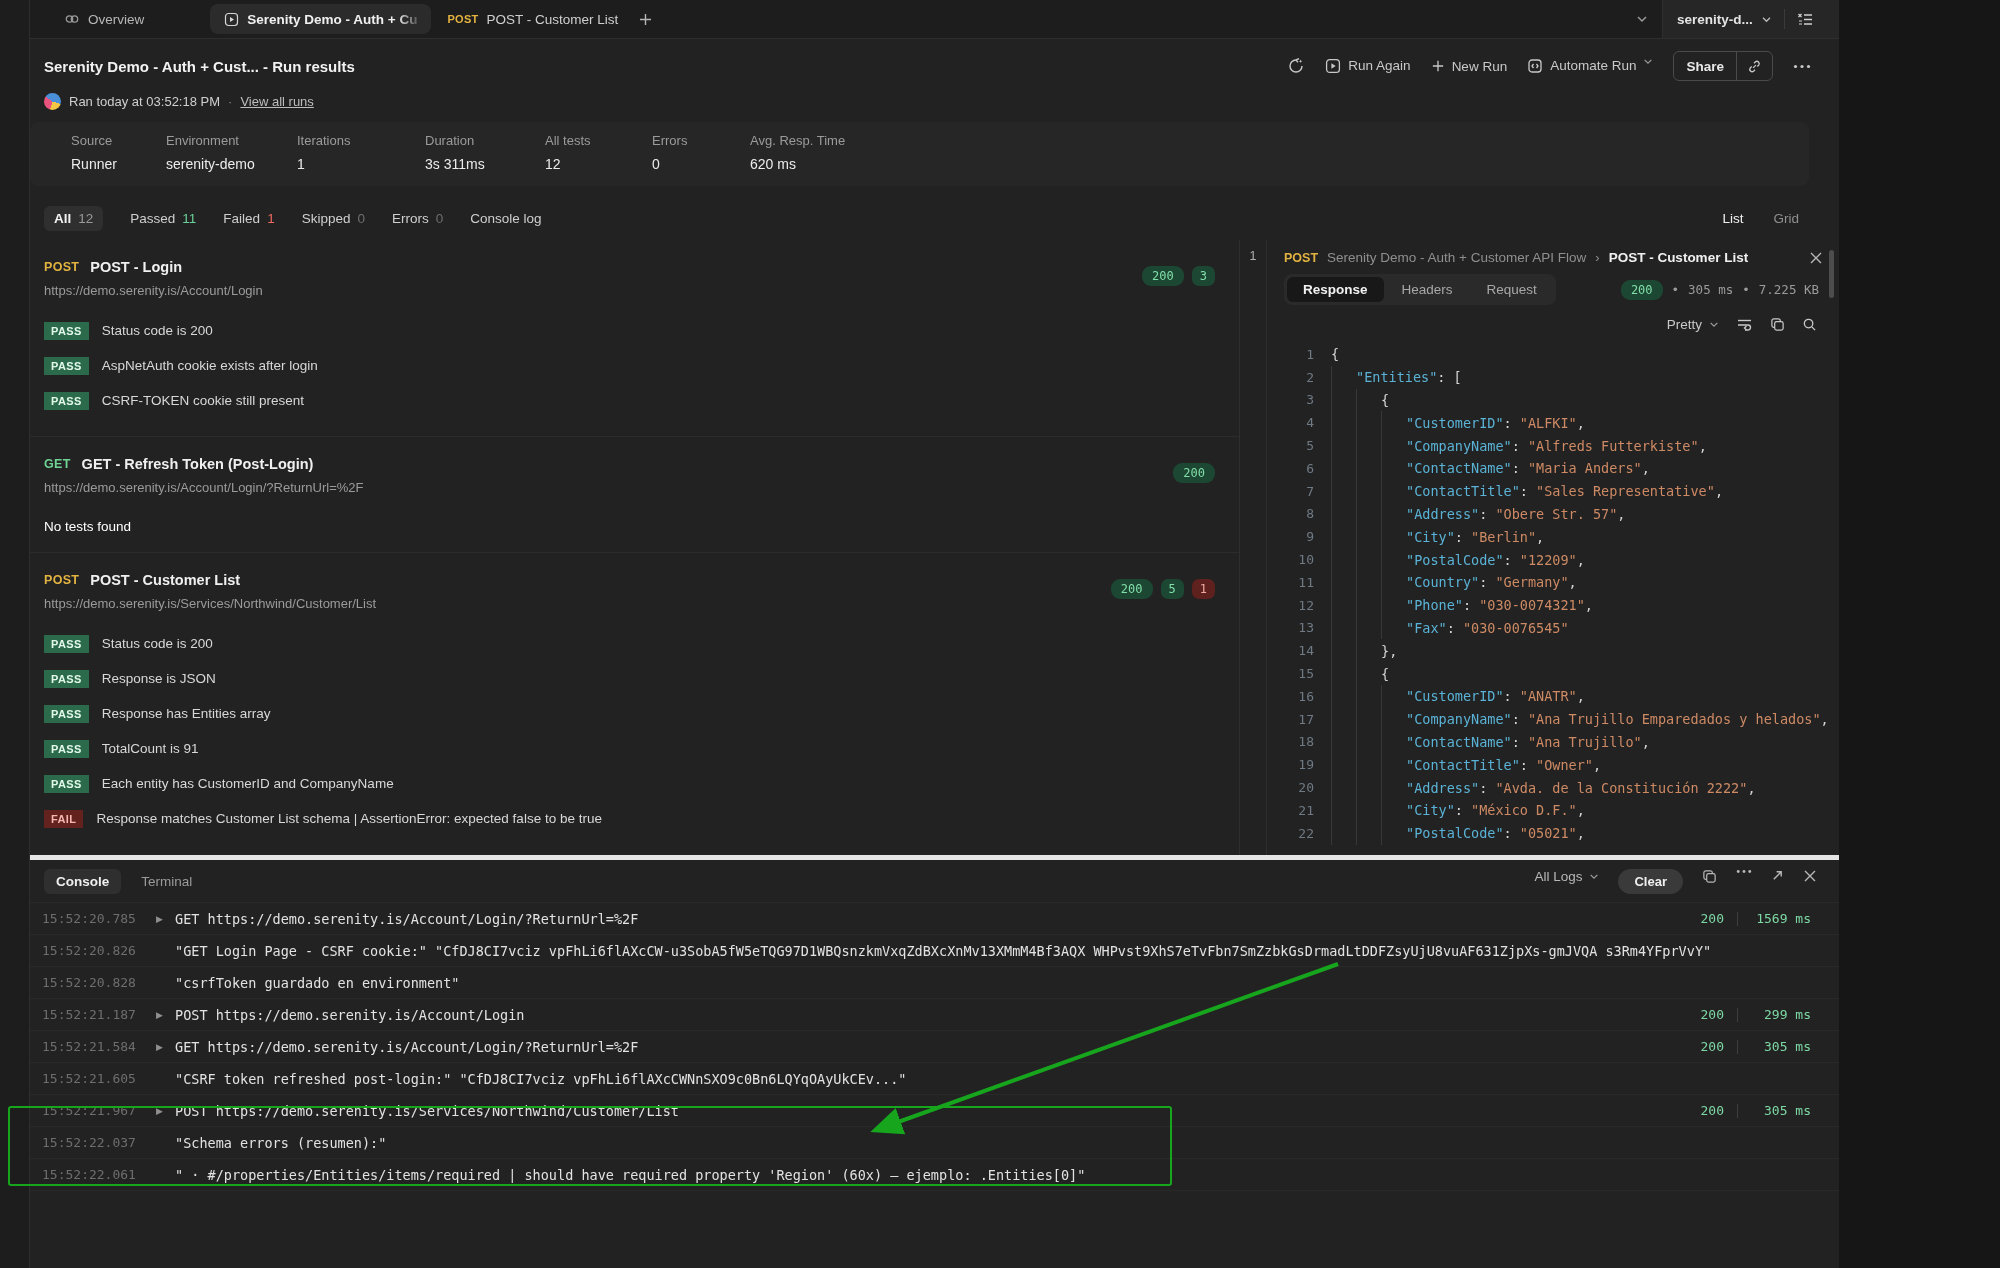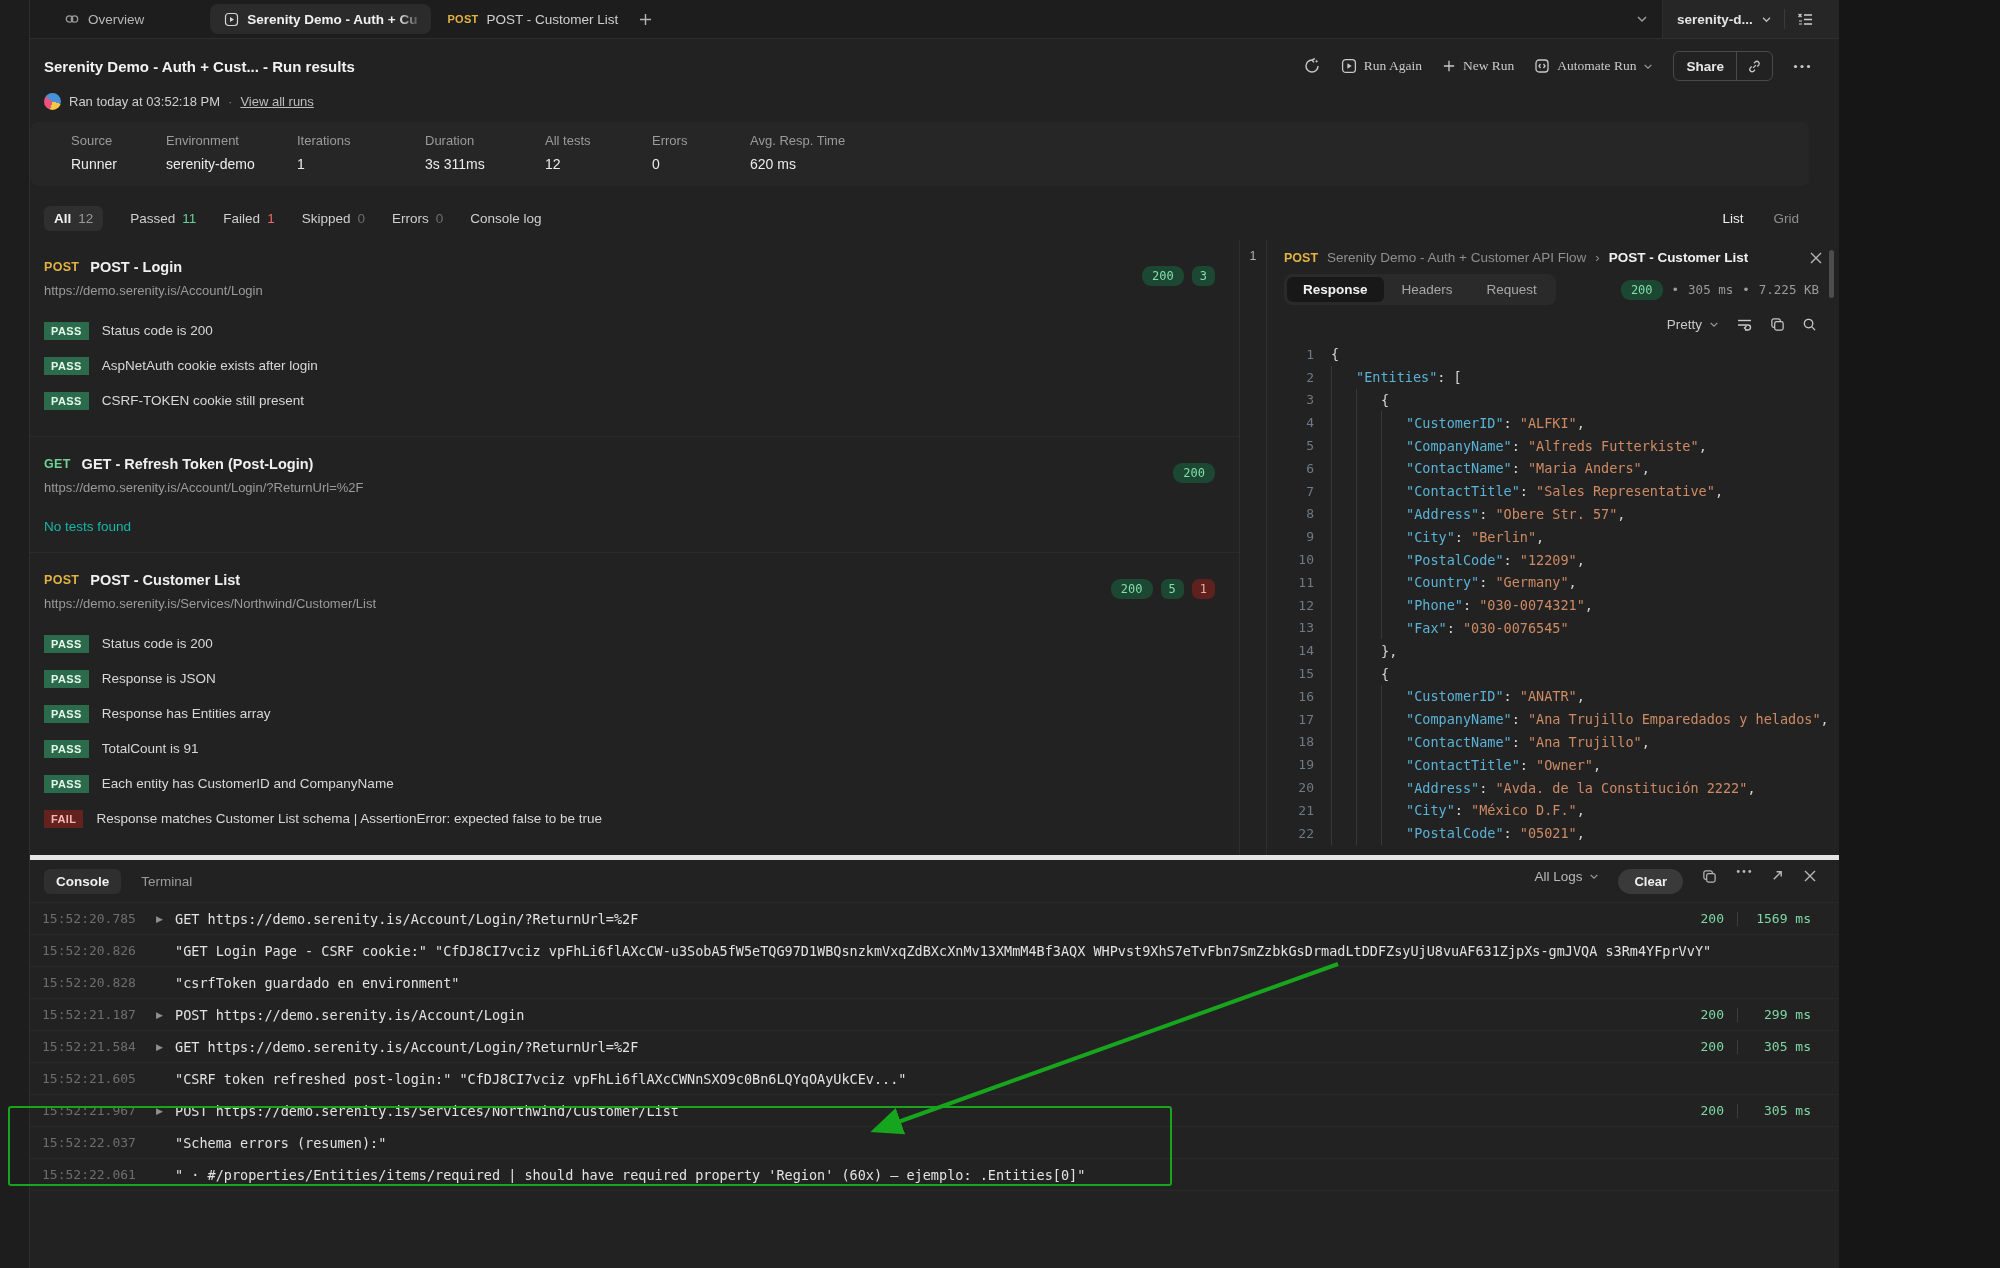--- a/index.html
+++ b/index.html
@@ -27,21 +27,21 @@
   .env-box{height:100%;background:#262626;border-left:1px solid #2e2e2e;display:flex;align-items:center;
            padding:0 12px 0 14px;gap:8px;min-width:150px;}
   .env-label{color:#e4e4e4;font-size:13.5px;font-weight:bold;}
   .env-div{width:1px;height:20px;background:#3a3a3a;margin:0 4px;}
 
   
   .page-head{position:absolute;left:30px;right:0;top:38px;height:82px;}
   .title-row{display:flex;align-items:center;padding:13px 28px 0 14px;gap:28px;}
   .page-title{font-size:15px;font-weight:bold;color:#f2f2f2;}
   .head-actions{margin-left:auto;display:flex;align-items:center;gap:20px;color:#c9c9c9;font-size:13.5px;}
-  .action{display:flex;align-items:center;gap:7px;cursor:pointer;font-family:Liberation Serif, serif;}
+  .action{display:flex;align-items:flex-start;gap:7px;cursor:pointer;}
   .share-btn{display:flex;align-items:center;border:1px solid #4a4a4a;border-radius:6px;height:28px;overflow:hidden;}
   .share-btn .share-label{padding:0 12px;color:#e9e9e9;font-weight:bold;}
   .share-btn .vdiv{width:1px;height:28px;background:#4a4a4a;}
   .share-btn .linkpart{padding:0 10px;display:flex;align-items:center;}
   .meta-row{display:flex;align-items:center;gap:8px;padding:12px 0 0 14px;color:#cfcfcf;}
   .avatar{width:17px;height:17px;border-radius:50%;background:conic-gradient(#4a90d9 0 30%,#f5c644 30% 55%,#e8547d 55% 85%,#4a90d9 85% 100%);}
   .meta-dot{color:#8a8a8a;}
   .meta-link{color:#bdbdbd;text-decoration:underline;cursor:pointer;}
 
   
@@ -76,21 +76,21 @@
   .badge{font-family:"DejaVu Sans Mono",monospace;font-size:12px;}
   .badge.status{background:#1c4733;color:#82dfa9;padding:3px 10px;border-radius:9px;}
   .badge.count{background:#1c4733;color:#82dfa9;padding:3px 8px;border-radius:7px;}
   .badge.count-fail{background:#5e211d;color:#f0a9a4;padding:3px 8px;border-radius:7px;}
   .tests{margin-top:15px;}
   .test-row{display:flex;align-items:center;gap:13px;height:35px;}
   .t-badge{font-size:11px;font-weight:bold;letter-spacing:.4px;border-radius:0;padding:3px 7px;flex:none;}
   .t-badge.pass{background:#2b6a4b;color:#e2f8e9;}
   .t-badge.fail{background:#64221e;color:#f4b7b1;}
   .t-text{color:#d8d8d8;font-size:13.5px;}
-  .sec-note{margin-top:24px;color:#14b8a6;font-size:13.5px;}
+  .sec-note{margin-top:24px;color:#ffffff;font-size:13.5px;}
 
   
   .right-col{flex:1;position:relative;}
   .rp-gutter{position:absolute;left:0;top:0;bottom:0;width:27px;border-right:1px solid #2e2e2e;
              text-align:center;padding-top:9px;color:#b0b0b0;font-size:12.5px;box-sizing:border-box;}
   .rp-body{margin-left:28px;}
   .rp-head{display:flex;align-items:center;gap:9px;padding:10px 16px 0 16px;}
   .rp-method{color:#e3b341;font-weight:bold;font-size:12.5px;}
   .rp-crumb{color:#8f8f8f;font-size:13.5px;}
   .rp-sep{color:#8f8f8f;}

